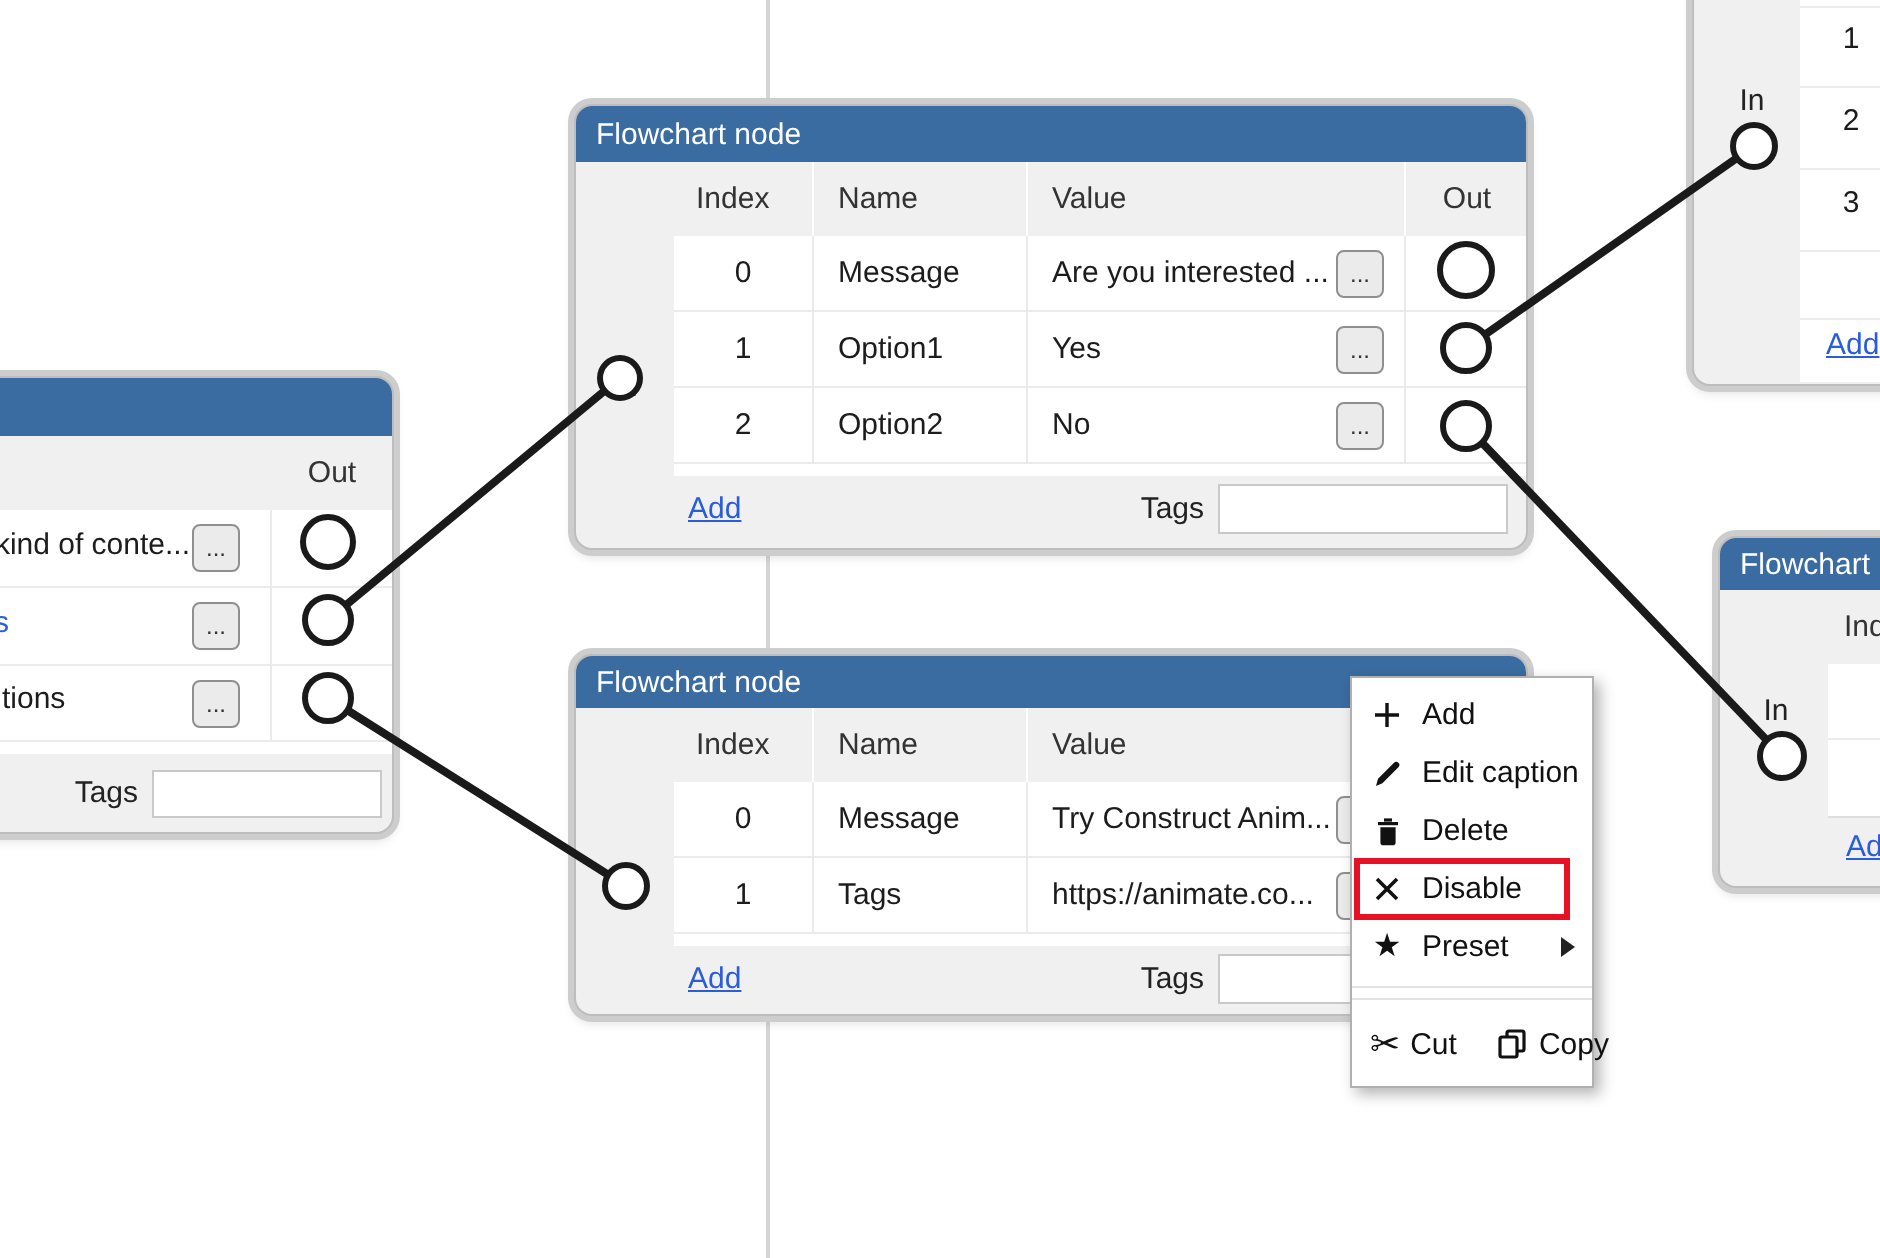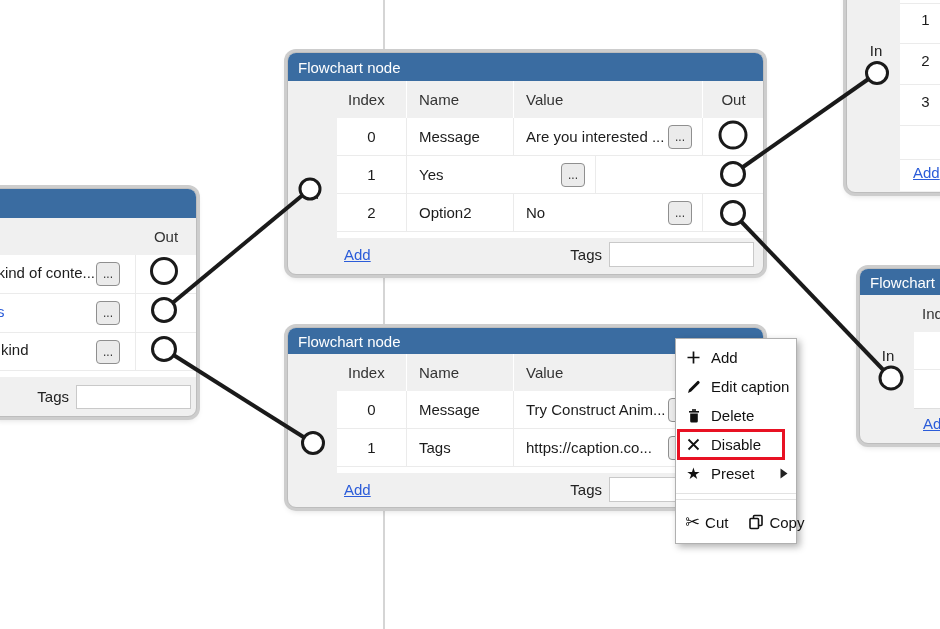--- a/index.html
+++ b/index.html
@@ -75,21 +75,21 @@
       <div class="abs" style="left:138px;top:0;width:1px;height:116px;background:#ebebeb;"></div>
       <div class="abs" style="left:0;top:0;width:200px;height:39px;border-bottom:1px solid #ebebeb;">
         <span class="abs" style="right:102px;top:9px;white-space:nowrap;font-size:15px;">kind of conte...</span>
         <button class="btn-ellipsis" style="right:77px;">...</button>
       </div>
       <div class="abs" style="left:0;top:39px;width:200px;height:39px;border-bottom:1px solid #ebebeb;">
         <span class="abs" style="left:0;top:9px;width:7px;overflow:hidden;white-space:nowrap;font-size:15px;color:#2b5cd9;">s</span>
         <button class="btn-ellipsis" style="right:77px;">...</button>
       </div>
       <div class="abs" style="left:0;top:78px;width:200px;height:38px;border-bottom:1px solid #ebebeb;">
-        <span class="abs" style="left:4px;top:8px;white-space:nowrap;font-size:15px;">kind</span>
+        <span class="abs" style="left:4px;top:8px;white-space:nowrap;font-size:15px;">tions</span>
         <button class="btn-ellipsis" style="right:77px;">...</button>
       </div>
     </div>
     <div class="abs" style="left:0;top:188px;width:201px;height:41px;">
       <span class="abs" style="left:32px;top:11px;width:40px;text-align:right;font-size:15px;color:#222;">Tags</span>
       <input class="tags-input abs" style="left: 79px; top: 8px; width: 115px; height: 24px; margin: 0px;" value="">
     </div>
   </div>
 
   <div class="panel" style="left:287px;top:52px;width:477px;height:223px;">
@@ -112,20 +112,21 @@
             <div class="cell c-index">0</div>
             <div class="cell c-name">Message</div>
             <div class="cell c-value">
               <span class="val-text">Are you interested ...</span>
               <button class="btn-ellipsis">...</button>
             </div>
             <div class="cell c-out"></div>
           </div>
           <div class="trow">
             <div class="cell c-index">1</div>
+            <div class="cell c-name">Option1</div>
             <div class="cell c-value">
               <span class="val-text">Yes</span>
               <button class="btn-ellipsis">...</button>
             </div>
             <div class="cell c-out"></div>
           </div>
           <div class="trow">
             <div class="cell c-index">2</div>
             <div class="cell c-name">Option2</div>
             <div class="cell c-value">
@@ -167,21 +168,21 @@
             <div class="cell c-value">
               <span class="val-text">Try Construct Anim...</span>
               <button class="btn-ellipsis">...</button>
             </div>
             <div class="cell c-out"></div>
           </div>
           <div class="trow">
             <div class="cell c-index">1</div>
             <div class="cell c-name">Tags</div>
             <div class="cell c-value">
-              <span class="val-text">https://caption.co...</span>
+              <span class="val-text">https://animate.co...</span>
               <button class="btn-ellipsis">...</button>
             </div>
             <div class="cell c-out"></div>
           </div>
           <div class="strip"></div>
         </div>
         <div class="p-footer">
           <a class="add-link" href="#">Add</a>
           <span class="tags-label">Tags</span>
           <input class="tags-input" value="" style="">

